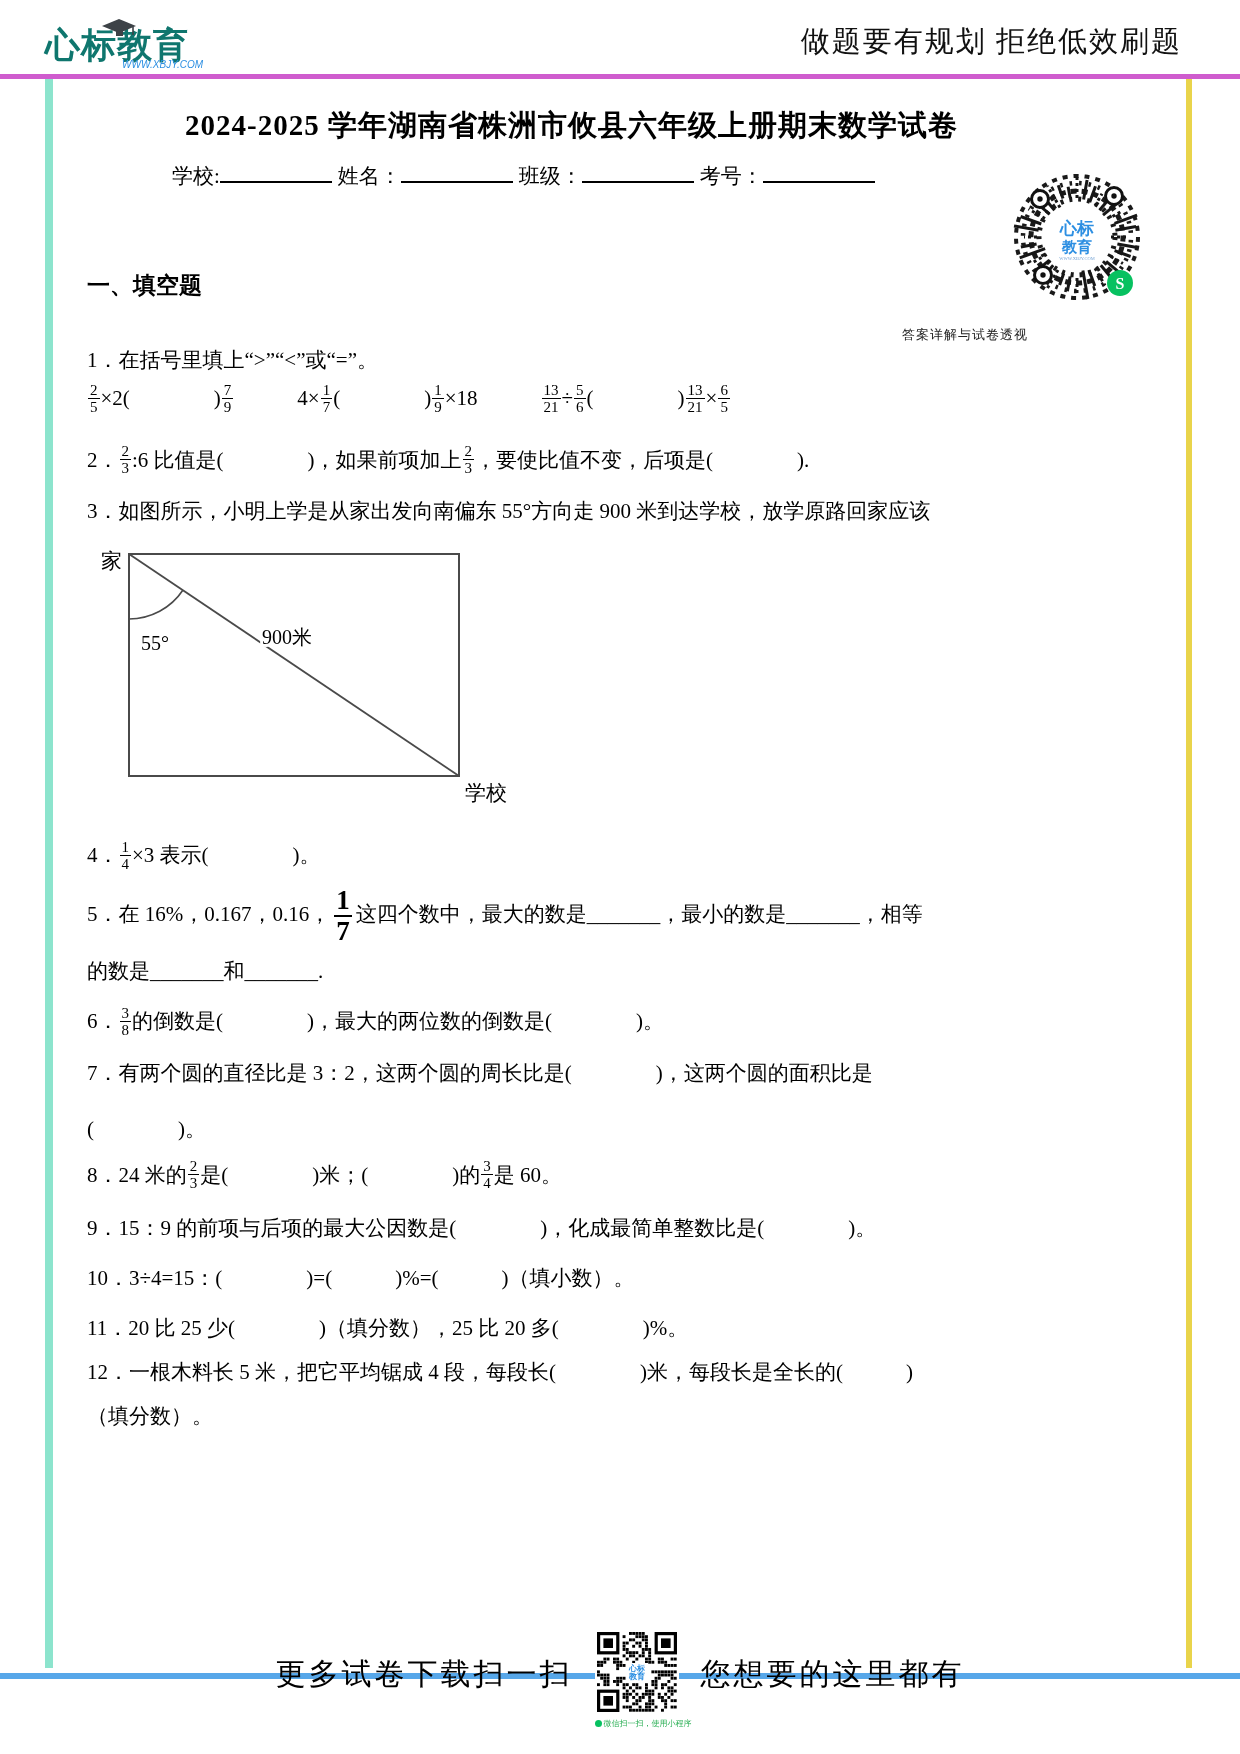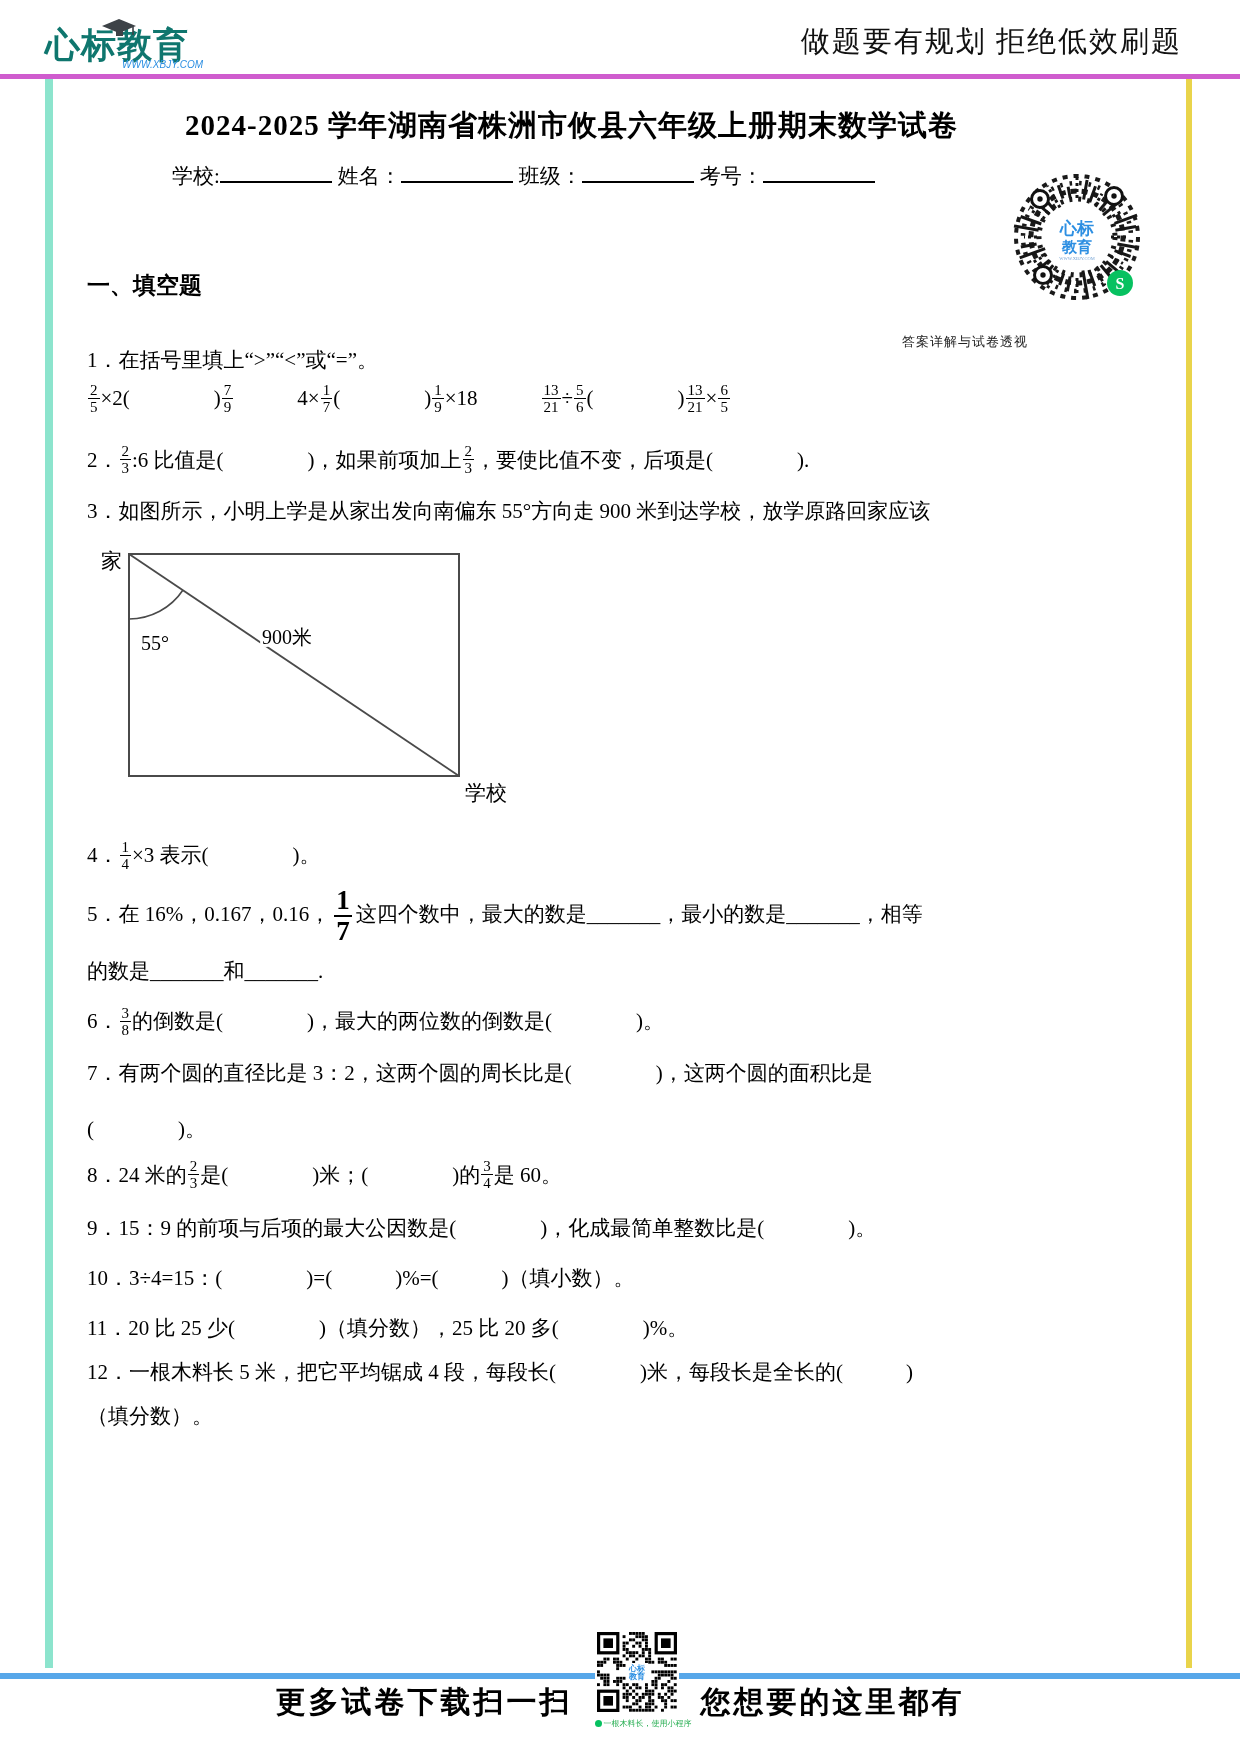--- a/index.html
+++ b/index.html
@@ -35,30 +35,30 @@
   
   .frac { display:inline-flex; flex-direction:column; vertical-align:middle;
           text-align:center; font-size:15px; line-height:16px; margin:0 1px;
           position:relative; top:-2px; }
   .fnum { padding:0 2px; }
   .fden { border-top:1.6px solid #000; padding:0 2px; }
   .frac-big { font-size:27px; line-height:29px; font-weight:bold; top:0; margin:0 4px; }
   .frac-big .fden { border-top:2.2px solid #000; }
   
   .answer-qr { position:absolute; top:65px; right:43px; }
-  .answer-caption { position:absolute; top:227px; right:158px; font-size:13px;
+  .answer-caption { position:absolute; top:220px; right:158px; font-size:13px;
                     letter-spacing:1px; color:#222; white-space:nowrap; }
   
   .diagram { margin:14px 0 0 10px; }
   
   .footer { position:absolute; left:0; top:1630px; width:1240px; height:124px; }
   .footer-line { position:absolute; left:0; top:43px; width:100%; height:6px; background:#57a7e9; }
   .footer-row { position:relative; display:flex; justify-content:center;
                 align-items:flex-start; gap:22px; }
-  .footer-text { font-size:30px; font-weight:bold; letter-spacing:3px; margin-top:52px; }
+  .footer-text { font-size:30px; font-weight:normal; letter-spacing:3px; margin-top:24px; }
   .footer-qr { position:relative; width:84px; text-align:center; }
   .qr-note { font-size:8px; color:#27ae52; white-space:nowrap; margin-top:0;
              font-family:"Liberation Sans",sans-serif; }
   .qr-note-dot { display:inline-block; width:7px; height:7px; border-radius:50%;
                  background:#07c160; margin-right:2px; vertical-align:middle; }
   svg text { font-family:"Liberation Serif","DejaVu Serif",serif; }
 </style>
 </head>
 <body>
 
@@ -396,17 +396,17 @@
             <rect x="78.8" y="46.8" width="2.9" height="2.9"></rect>
             <rect x="78.8" y="53.2" width="2.9" height="2.9"></rect>
             <rect x="78.8" y="59.6" width="2.9" height="2.9"></rect>
             <rect x="78.8" y="69.2" width="2.9" height="2.9"></rect>
             <rect x="78.8" y="75.6" width="2.9" height="2.9"></rect>
           </g>
         <rect x="31" y="33" width="22" height="18" fill="#fff"></rect>
         <text x="42" y="41" font-size="8" font-weight="bold" fill="#2d8fe2" text-anchor="middle">心标</text>
         <text x="42" y="49" font-size="8" font-weight="bold" fill="#2d8fe2" text-anchor="middle">教育</text>
       </svg>
-      <div class="qr-note"><span class="qr-note-dot"></span><span>一根木料长，使用小程序</span></div>
+      <div class="qr-note"><span class="qr-note-dot"></span><span>微信扫一扫，使用小程序</span></div>
     </div>
     <span class="footer-text">您想要的这里都有</span>
   </div>
 </div>
 
 </body></html>

